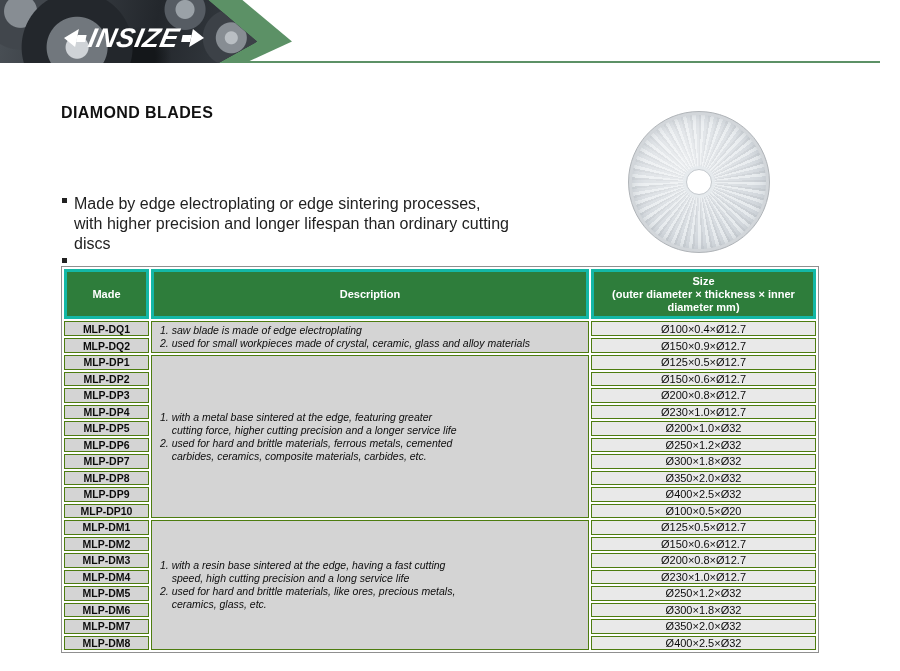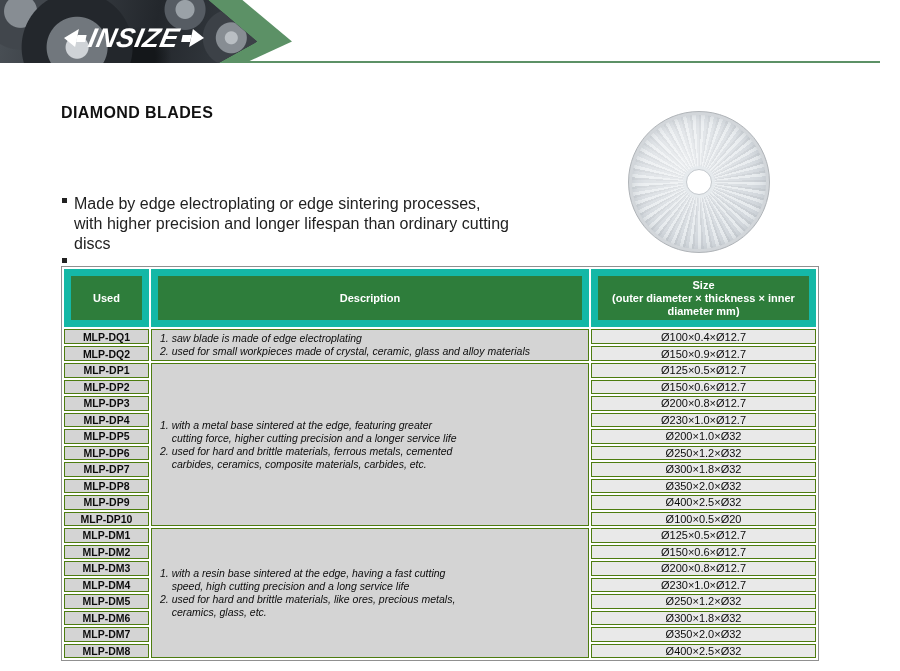--- a/index.html
+++ b/index.html
@@ -86,21 +86,21 @@
     position:absolute;left:61px;top:266px;width:758px;
     border-collapse:separate;border-spacing:2px;
     table-layout:fixed;
     border:1px solid #909090;
   }
   .blades-table col.c-code{width:85px;}
   .blades-table col.c-desc{width:438px;}
   .blades-table col.c-size{width:225px;}
   .blades-table th{
     background:#2e7d3b;color:#ffffff;font-weight:bold;
-    border:7px solid #14b8a6;
+    border:3px solid #14b8a6;
     font-size:11px;line-height:13px;
     height:44px;text-align:center;vertical-align:middle;padding:0;
   }
   .blades-table th .multiline{white-space:pre-line;}
   .blades-table td{
     border:1px solid #4d7c0f;height:12.5px;padding:0;
     font-size:10.5px;line-height:12px;vertical-align:middle;
   }
   .blades-table td.code{
     background:#d4d4d4;font-weight:bold;text-align:center;color:#0c0c0c;
@@ -151,21 +151,21 @@
 </div>
 
 <table class="blades-table">
   <colgroup>
     <col class="c-code">
       <col class="c-desc">
       <col class="c-size">
   </colgroup>
   <thead>
     <tr>
-      <th>Used</th>
+      <th>Made</th>
       <th>Description</th>
       <th>
         <div class="multiline">Size
 (outer diameter × thickness × inner
 diameter mm)</div>
       </th>
     </tr>
   </thead>
   <tbody>
       <tr>

